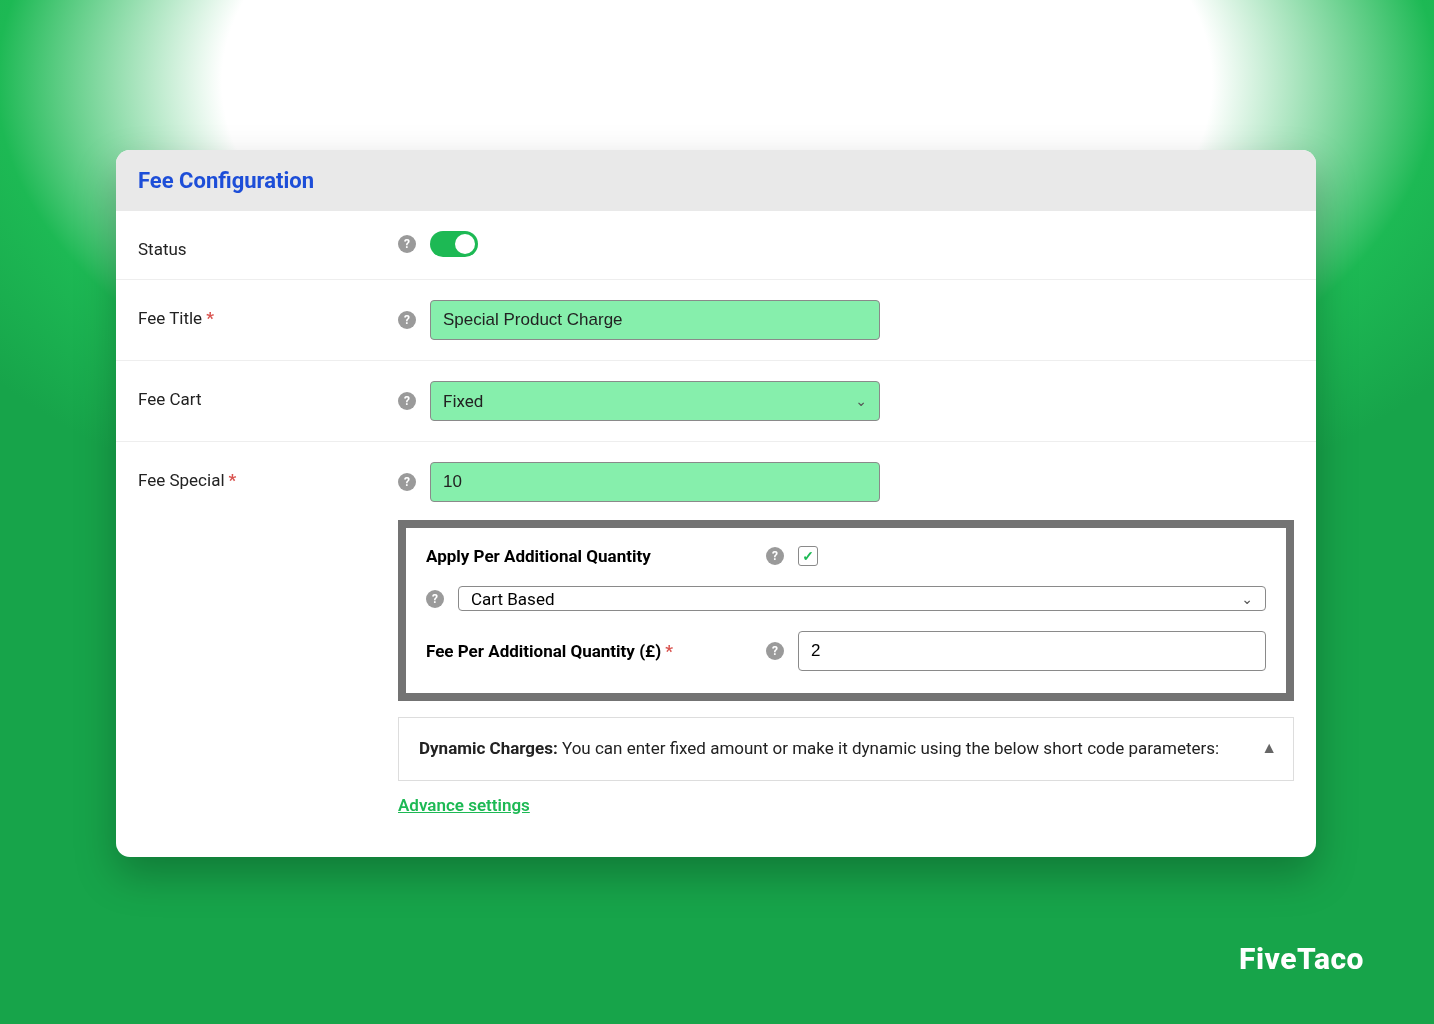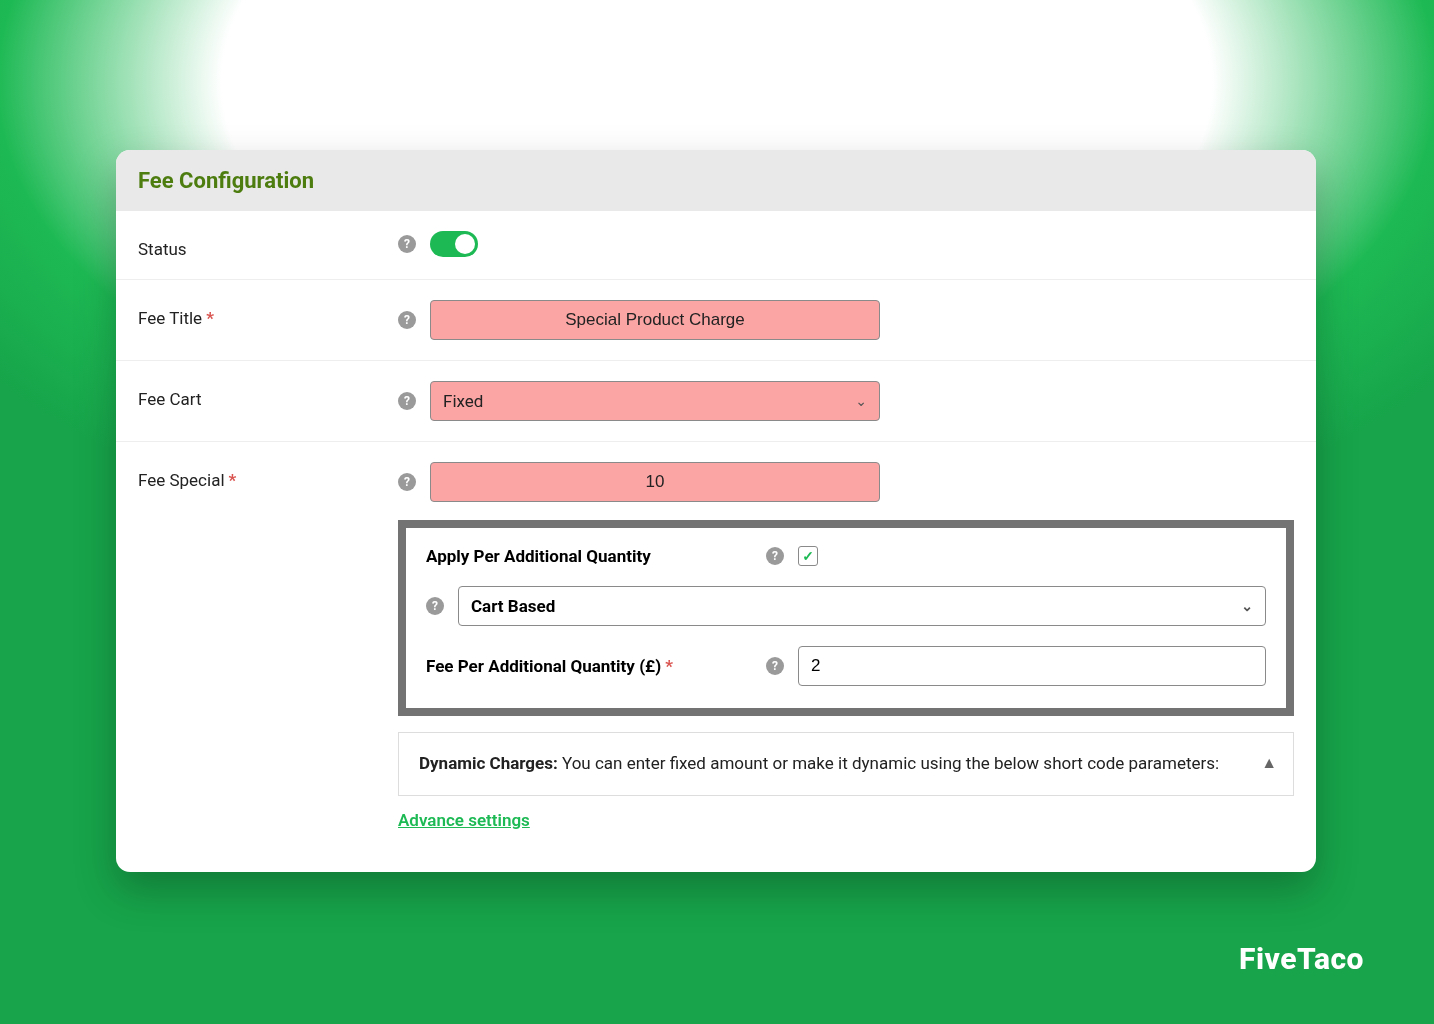--- a/index.html
+++ b/index.html
@@ -18,21 +18,21 @@
       width: 1200px;
       background: #ffffff;
       border-radius: 14px;
       box-shadow: 0 18px 40px rgba(0,0,0,0.25);
       overflow: hidden;
     }
     .panel-header {
       background: #e9e9e9;
       padding: 18px 22px;
     }
-    .panel-header h2 { font-size: 22px; font-weight: 700; color: #4d7c0f; }
+    .panel-header h2 { font-size: 22px; font-weight: 700; color: #1d4ed8; }
 
     .form-row {
       display: flex;
       align-items: flex-start;
       padding: 20px 22px;
       border-bottom: 1px solid #eee;
     }
     .form-row:last-of-type { border-bottom: none; }
     .row-label {
       width: 260px;
@@ -77,22 +77,21 @@
       background: #fff; border-radius: 50%;
     }
 
     .text-input, .select-input {
       height: 40px;
       border: 1px solid #8a8a8a;
       border-radius: 4px;
       padding: 12px 12px;
       font-size: 17px;
       color: #222;
-      background: #fca5a5;
-      text-align: center;
+      background: #86efac;
     }
     .text-input.w1 { width: 450px; }
     .text-input.w2 { width: 450px; }
     .select-input {
       width: 450px;
       display: flex; align-items: center; justify-content: space-between;
       cursor: pointer;
     }
     .chev { font-size: 14px; color: #555; }
 
@@ -119,26 +118,26 @@
     .checkbox {
       width: 20px; height: 20px;
       border: 1px solid #8a8a8a;
       border-radius: 3px;
       display:flex; align-items:center; justify-content:center;
       color: #1db954; font-size: 14px; font-weight: 900;
       cursor:pointer;
     }
     .hb-select {
       flex: 1;
-      height: 40px;
+      height: 25px;
       border: 1px solid #8a8a8a;
       border-radius: 4px;
       padding: 0 12px;
       display:flex; align-items:center; justify-content:space-between;
-      font-size: 17px; cursor:pointer;font-weight:bold;
+      font-size: 17px; cursor:pointer;
     }
     .hb-input {
       flex: 1;
       height: 40px;
       border: 1px solid #8a8a8a;
       border-radius: 4px;
       padding: 0 12px;
       font-size: 17px;
     }
 

